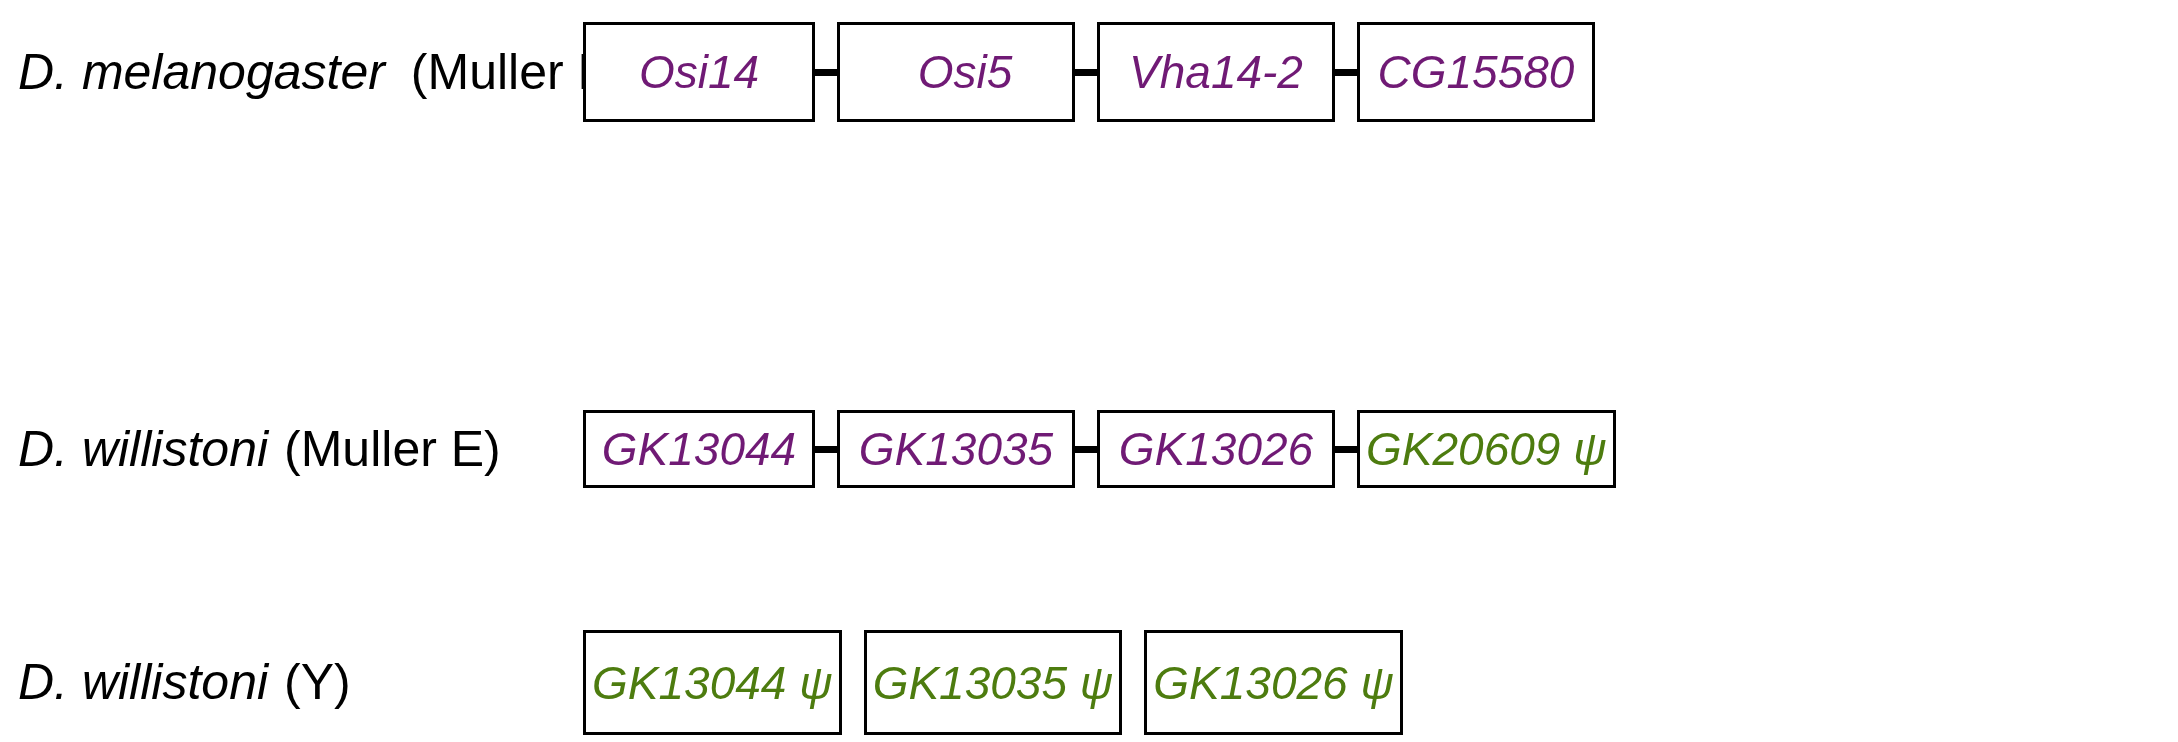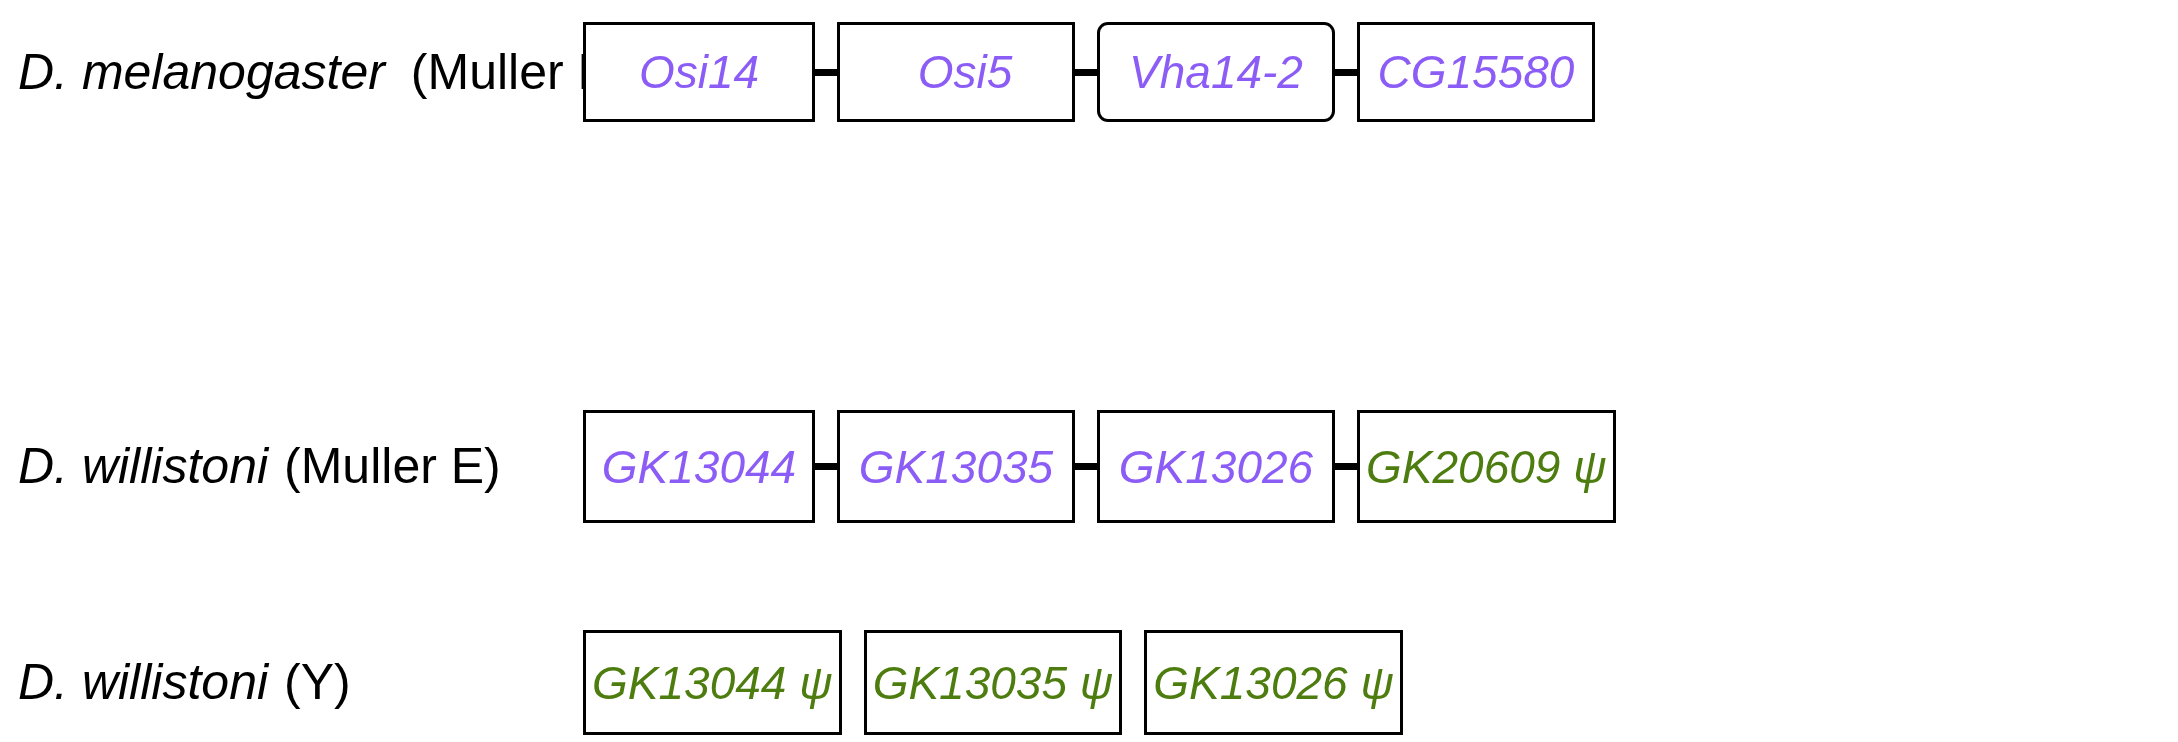--- a/index.html
+++ b/index.html
@@ -20,21 +20,21 @@
   }
   .row {
     position: absolute;
     left: 0;
     width: 2178px;
     display: flex;
     flex-direction: row;
     align-items: center;
   }
   #row-1 { top: 22px;  height: 100px; }
-  #row-2 { top: 410px; height: 113px; }
+  #row-2 { top: 410px; height: 78px; }
   #row-3 { top: 630px; height: 105px; border-radius: 9px; }
 
   .row-label {
     width: 583px;
     flex: 0 0 583px;
     box-sizing: border-box;
     padding-left: 18px;
     font-size: 50px;
     line-height: 1.05;
     white-space: nowrap;
@@ -64,37 +64,37 @@
     background: #ffffff;
     display: flex;
     align-items: center;
     justify-content: center;
     font-style: italic;
     font-size: 46px;
     white-space: nowrap;
     padding: 0 6px;
   }
   .gene-box.pseudo { color: #4d7c0f; }
-  .gene-box.intact { color: #8b5cf6; }
+  .gene-box.intact { color: #701a75; }
 
   .connector {
     flex: 0 0 auto;
     height: 7px;
     background: #000000;
   }
   .gap {
     flex: 0 0 auto;
     height: 7px;
     background: transparent;
   }
 
   
   #row-1 .g0 { flex: 0 0 232px; }
   #row-1 .g1 { flex: 0 0 238px; padding-left: 24px; }
-  #row-1 .g2 { flex: 0 0 238px; border-radius: 11px; }
+  #row-1 .g2 { flex: 0 0 238px; }
   #row-1 .g3 { flex: 0 0 238px; }
   #row-1 .connector, #row-1 .gap { flex-basis: 22px; }
 
   
   #row-2 .g0 { flex: 0 0 232px; }
   #row-2 .g1 { flex: 0 0 238px; }
   #row-2 .g2 { flex: 0 0 238px; }
   #row-2 .g3 { flex: 0 0 238px; }
   #row-2 .connector, #row-2 .gap { flex-basis: 22px; }
 

